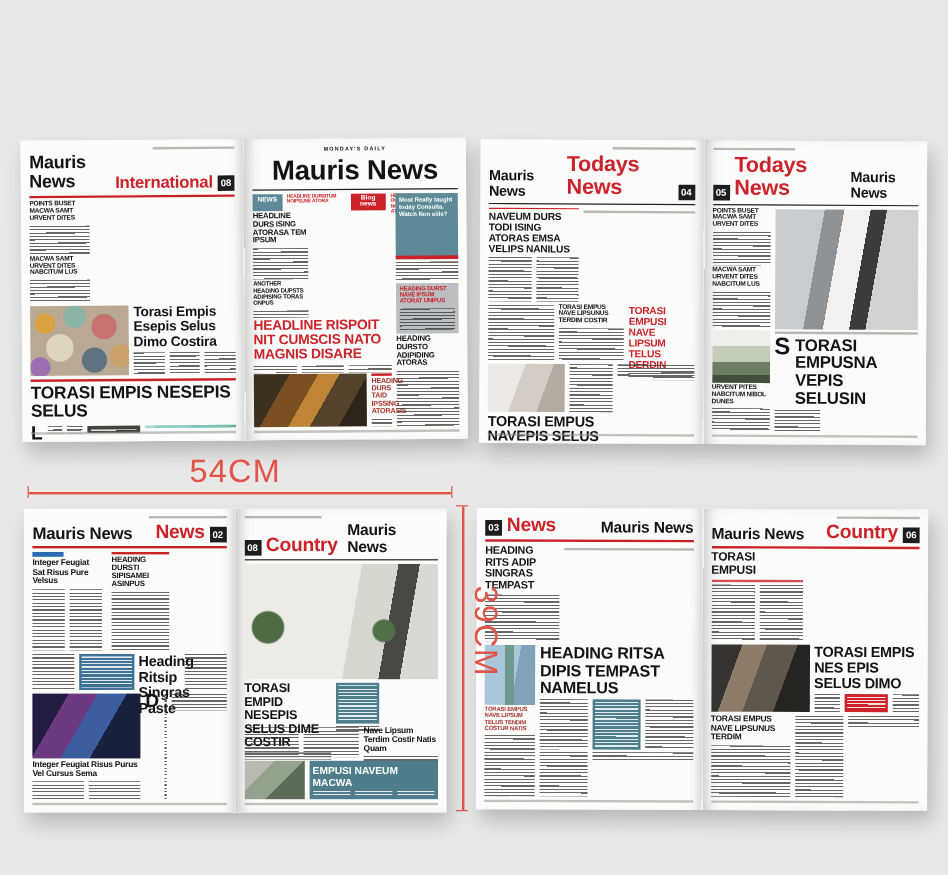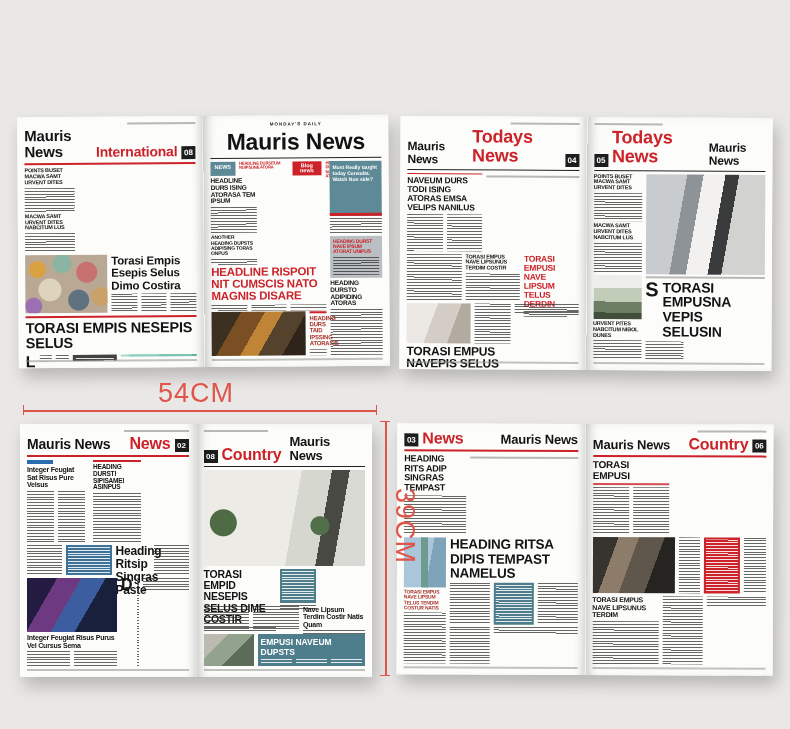--- a/index.html
+++ b/index.html
@@ -363,21 +363,21 @@
         <i class="txt"></i>
         <i class="txt"></i>
         <div class="col" style="width:62px">
           <span class="hl" style="font-size:7px">Nave Lipsum Terdim Costir Natis Quam</span>
           <i class="txt sp"></i>
         </div>
       </div>
       <div class="row" style="height:50px">
         <div class="photo p-sushi" style="width:50px"></div>
         <div class="col sp" style="background:#4e7d8c;padding:3px">
-          <span style="color:#fff;font-weight:bold;font-size:8.5px">EMPUSI NAVEUM DUPSTS</span>
+          <span style="color:#fff;font-weight:bold;font-size:8.5px">EMPUSI NAVEUM MACWA</span>
           <div class="row sp">
             <i class="txt txtl"></i>
             <i class="txt txtl"></i>
             <i class="txt txtl"></i>
           </div>
         </div>
       </div>
       <div class="foot"></div>
     </div>
   </div>
@@ -445,20 +445,21 @@
           <div class="row sp">
             <i class="txt"></i>
             <i class="txt"></i>
           </div>
         </div>
         <div class="photo p-bride sp"></div>
       </div>
       <div class="row" style="height:56px">
         <div class="photo p-car" style="width:82px"></div>
         <div class="col sp">
+          <span class="hl" style="font-size:12px">TORASI EMPIS NES EPIS SELUS DIMO</span>
           <div class="row sp">
             <i class="txt"></i>
             <div class="col" style="width:32px;background:#cc2229;padding:2px">
               <i class="txt txtl sp"></i>
             </div>
             <i class="txt"></i>
           </div>
         </div>
       </div>
       <div class="row sp">

